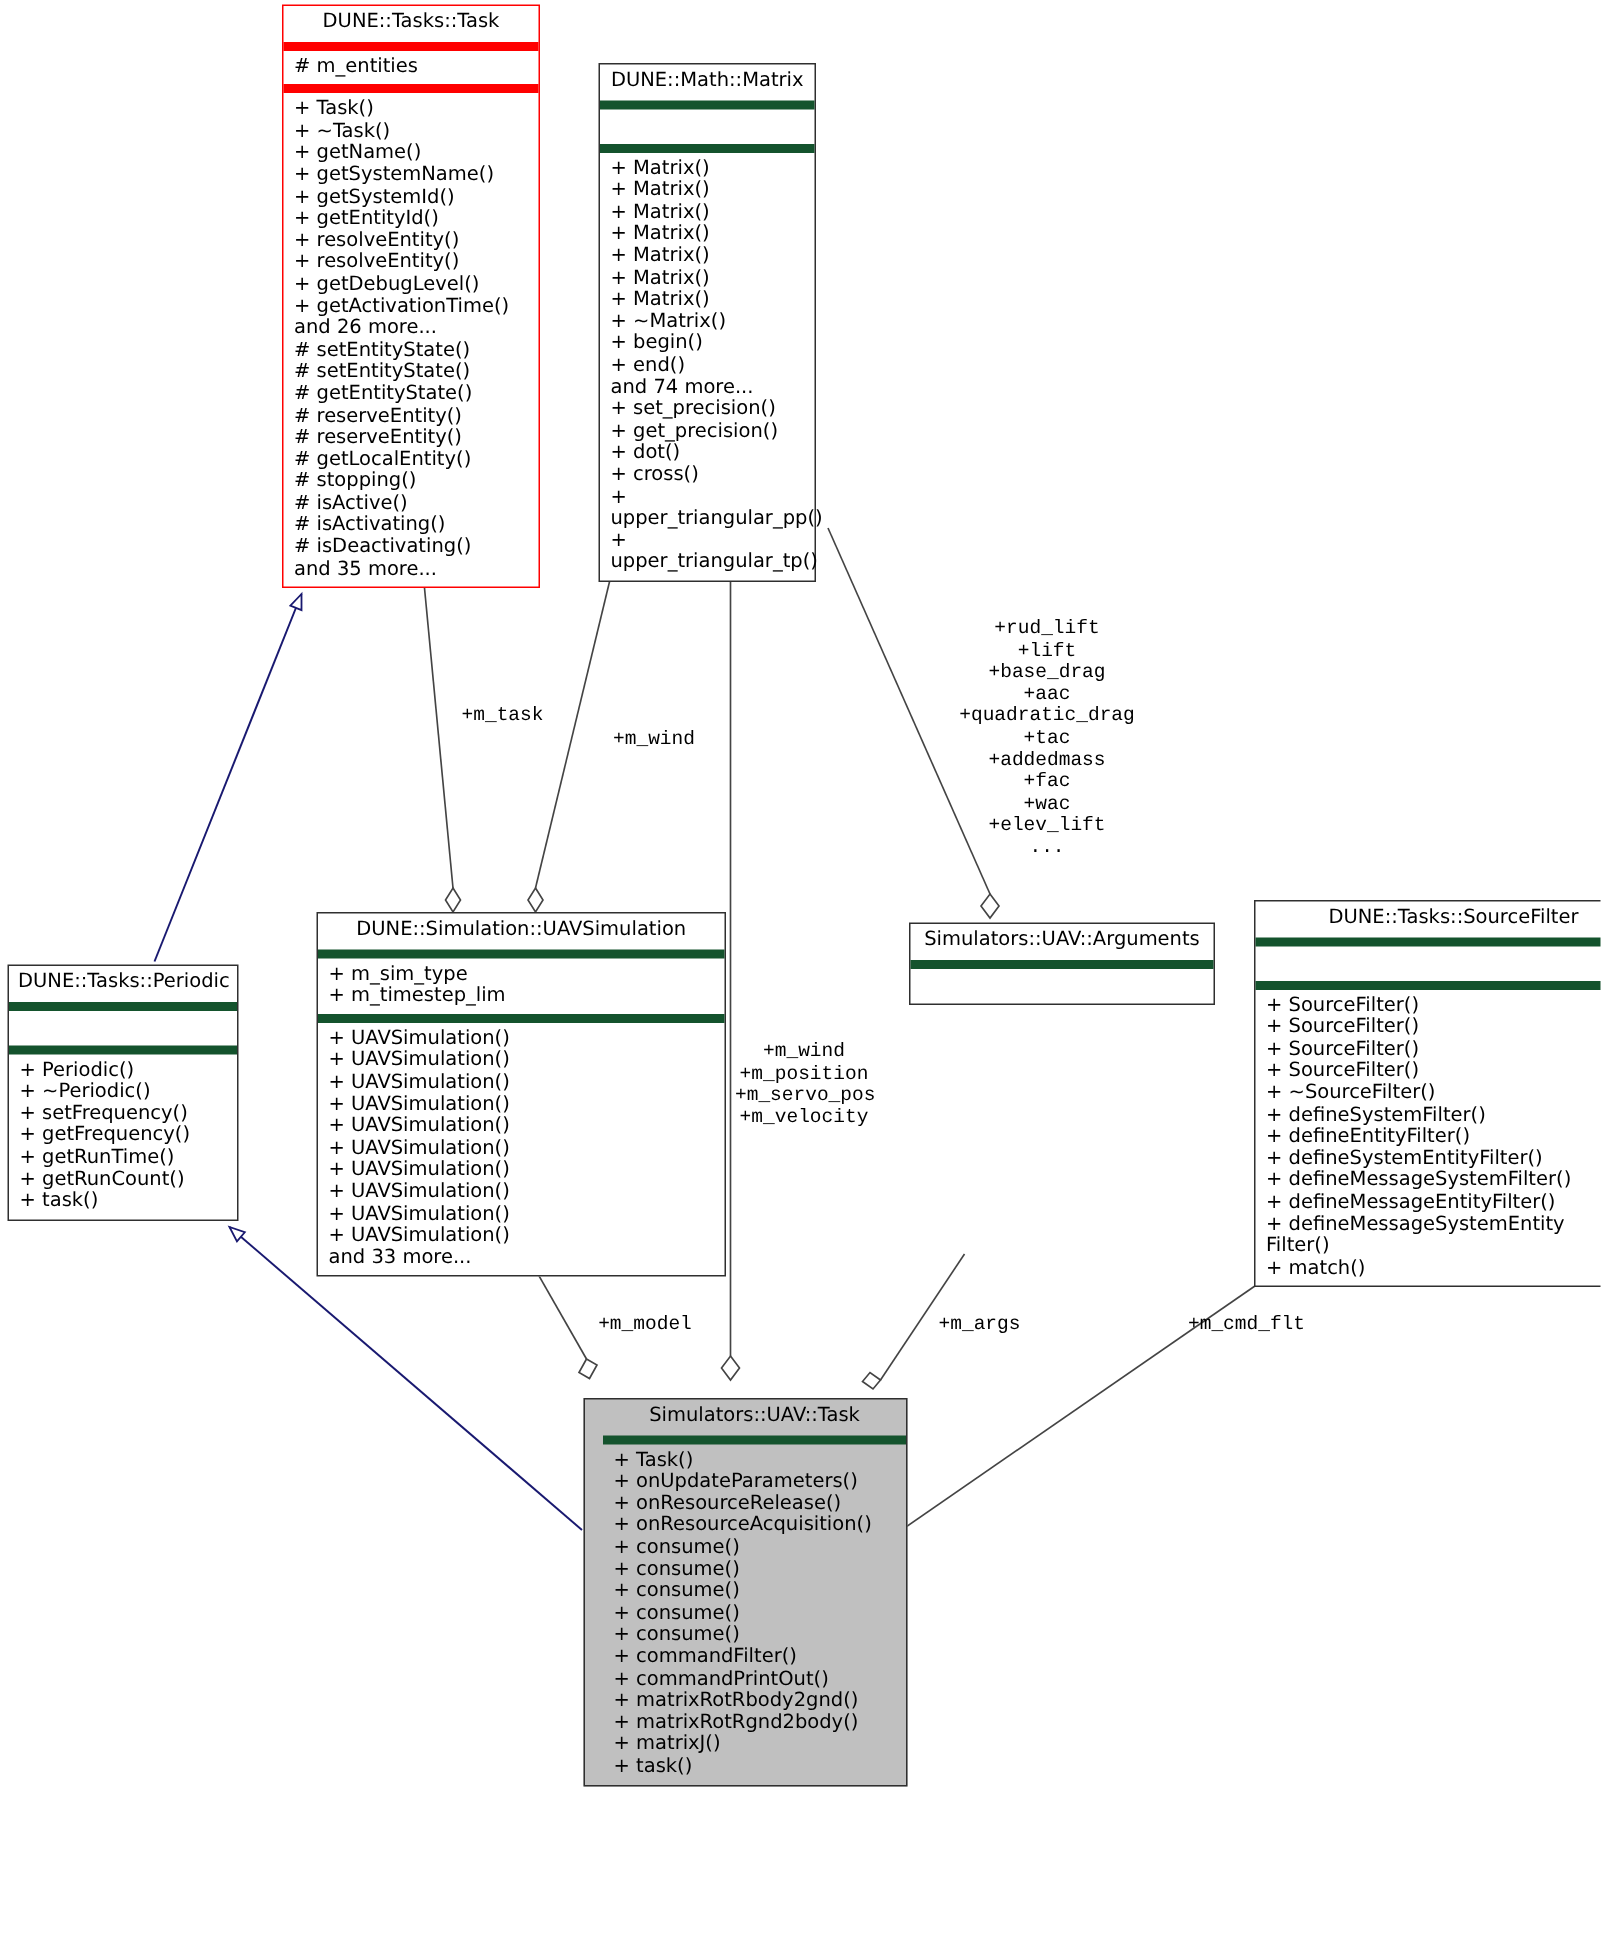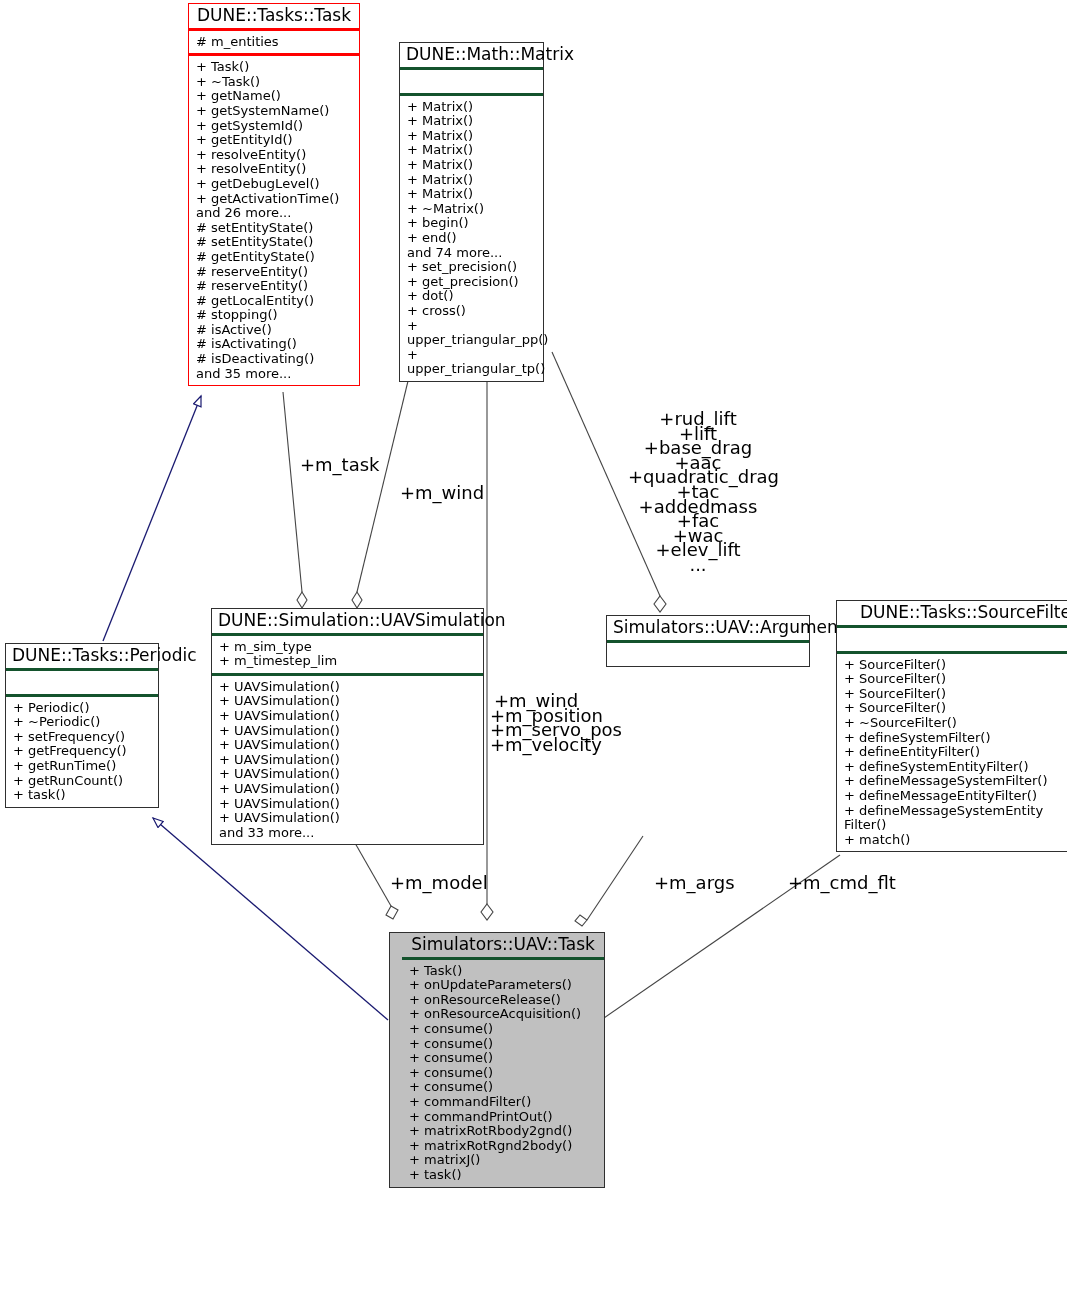--- a/index.html
+++ b/index.html
@@ -39,49 +39,50 @@
   .node.highlight {
     border: 1px solid #ff0000;
   }
   .node.filled {
     background: #c0c0c0;
   }
   .node .title {
     text-align: center;
     padding: 4px 6px 5px 6px;
     white-space: nowrap;
-    font-size: 17px;
+    font-size: 13px;
   }
   .node.highlight .sep,
   .node.highlight .title {
     border-color: #ff0000;
   }
   .sep {
-    border-top: 3px solid #14532d;
+    border-top: 6px solid #14532d;
   }
   .node .compartment {
     padding: 4px 5px 4px 7px;
   }
   .node .compartment .row {
     white-space: pre-wrap;
     font-size: 13px;
     line-height: 14.6px;
   }
   .node .compartment.empty {
     height: 15px;
     padding: 4px 5px;
   }
   .edge-label {
     position: absolute;
-    font-size: 18px;
+    font-size: 13px;
     color: #000000;
     line-height: 14.6px;
     white-space: pre;
     text-align: center;
     background: transparent;
+    font-family: Liberation Mono, monospace;
   }
 </style>
 </head>
 <body>
 
 <div id="canvas">
 
   <svg class="edges" viewBox="0 0 1067 1292">
     <defs>
       <marker id="inherit-arrow" markerWidth="14" markerHeight="14" refX="11" refY="5" orient="auto" markerUnits="userSpaceOnUse">
@@ -262,21 +263,21 @@
       <div class="row">+ consume()</div>
       <div class="row">+ commandFilter()</div>
       <div class="row">+ commandPrintOut()</div>
       <div class="row">+ matrixRotRbody2gnd()</div>
       <div class="row">+ matrixRotRgnd2body()</div>
       <div class="row">+ matrixJ()</div>
       <div class="row">+ task()</div>
     </div>
   </div>
 
-  <div class="edge-label" style="left:300px; top:458px; width:70px;">+m_task</div>
+  <div class="edge-label" style="left:300px; top:470px; width:70px;">+m_task</div>
 
   <div class="edge-label" style="left:400px; top:486px; width:72px;">+m_wind</div>
 
   <div class="edge-label" style="left:628px; top:412px; width:140px;">+rud_lift
 +lift
 +base_drag
 +aac
 +quadratic_drag
 +tac
 +addedmass
@@ -285,17 +286,17 @@
 +elev_lift
 ...</div>
 
   <div class="edge-label" style="left:490px; top:694px; width:92px;">+m_wind
 +m_position
 +m_servo_pos
 +m_velocity</div>
 
   <div class="edge-label" style="left:390px; top:876px; width:80px;">+m_model</div>
 
-  <div class="edge-label" style="left:654px; top:876px; width:70px;">+m_args</div>
+  <div class="edge-label" style="left:618px; top:876px; width:70px;">+m_args</div>
 
   <div class="edge-label" style="left:788px; top:876px; width:86px;">+m_cmd_flt</div>
 
 </div>
 
 </body></html>

